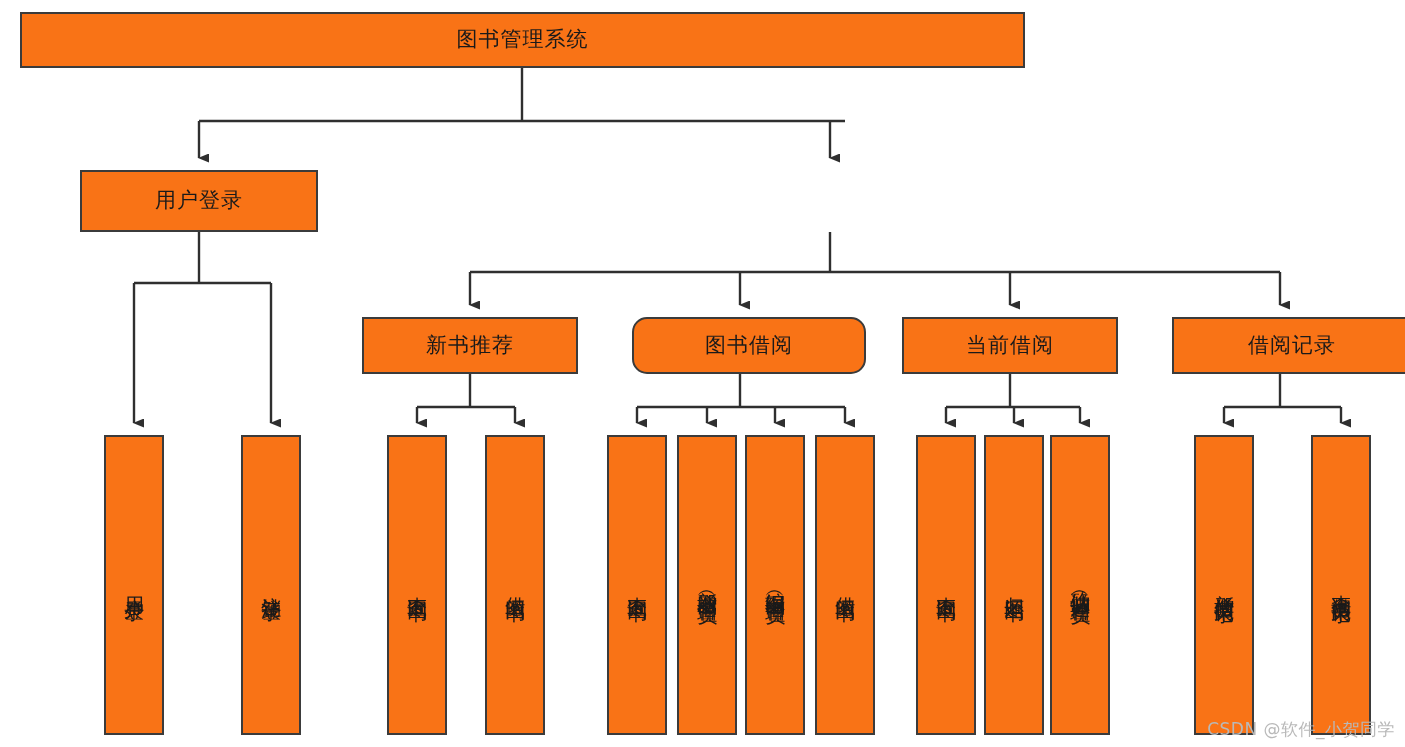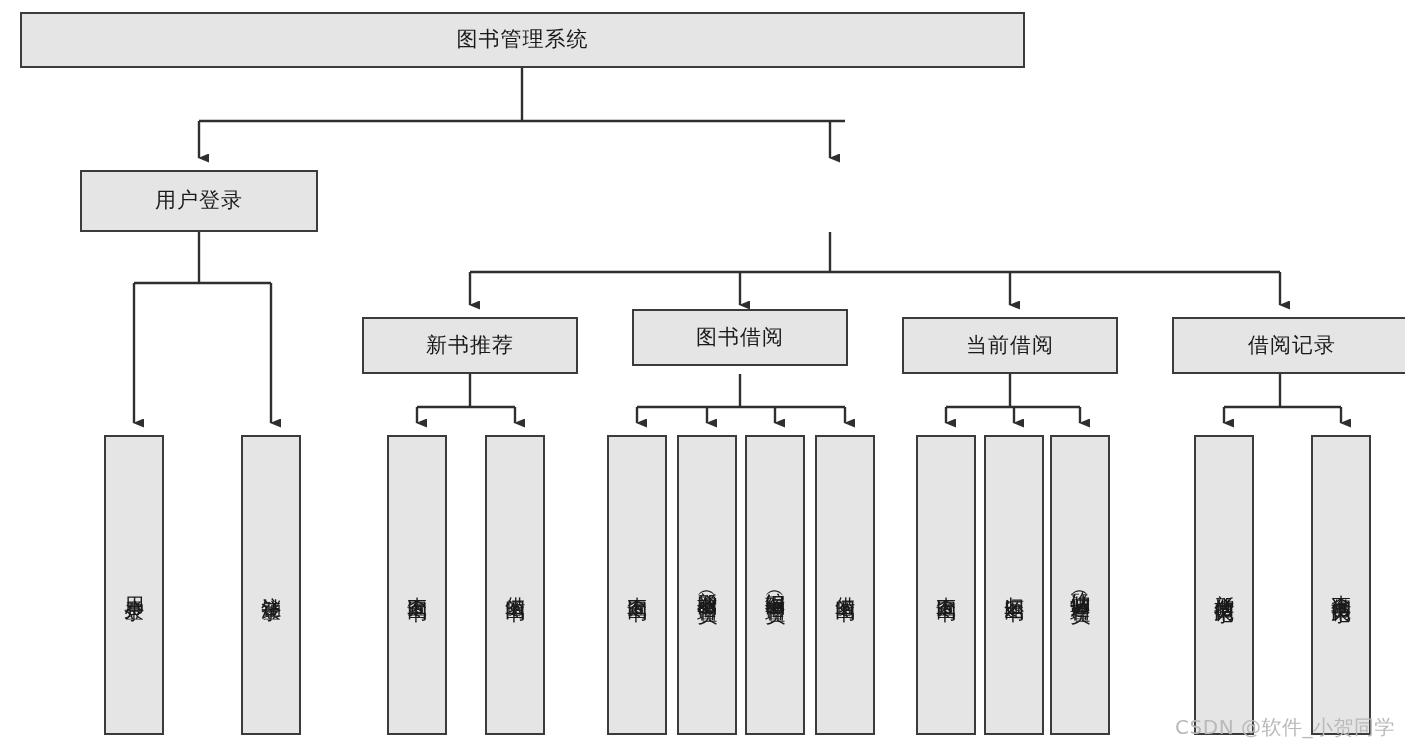--- a/index.html
+++ b/index.html
@@ -22,21 +22,21 @@
     position: absolute;
     left: 0;
     top: 0;
     width: 1405px;
     height: 747px;
     pointer-events: none;
   }
   .node {
     position: absolute;
     box-sizing: border-box;
-    background: #e5e5e5;
+    background: #f97316;
     border: 2px solid #3b3b3b;
     display: flex;
     align-items: center;
     justify-content: center;
     color: #1a1a1a;
   }
   .node-h {
     font-size: 21px;
     line-height: 1.1;
     letter-spacing: 1px;
@@ -59,21 +59,21 @@
   }
   .node-v .node-label {
     writing-mode: vertical-rl;
     text-orientation: upright;
     display: block;
   }
   #watermark {
     position: absolute;
     right: 10px;
     bottom: 6px;
-    font-size: 20px;
+    font-size: 17px;
     color: #b9b9b9;
     letter-spacing: 0.5px;
     white-space: nowrap;
     user-select: none;
   }
 </style>
 </head>
 <body>
 
 <div id="diagram-canvas">
@@ -132,21 +132,21 @@
     <span class="node-label">图书管理系统</span>
   </div>
 
   <div class="node node-h" style="left:80px; top:170px; width:238px; height:62px;">
     <span class="node-label">用户登录</span>
   </div>
 
   <div class="node node-h" style="left:362px; top:317px; width:216px; height:57px;">
     <span class="node-label">新书推荐</span>
   </div>
-  <div class="node node-h" style="left:632px; top:309px; width:216px; height:57px;">
+  <div class="node node-h" style="left:632px; top:317px; width:234px; height:57px;border-radius:15px;">
     <span class="node-label">图书借阅</span>
   </div>
   <div class="node node-h" style="left:902px; top:317px; width:216px; height:57px;">
     <span class="node-label">当前借阅</span>
   </div>
   <div class="node node-h" style="left:1172px; top:317px; width:240px; height:57px;">
     <span class="node-label">借阅记录</span>
   </div>
 
   <div class="node node-v" style="left:104px; top:435px; width:60px; height:300px;">

